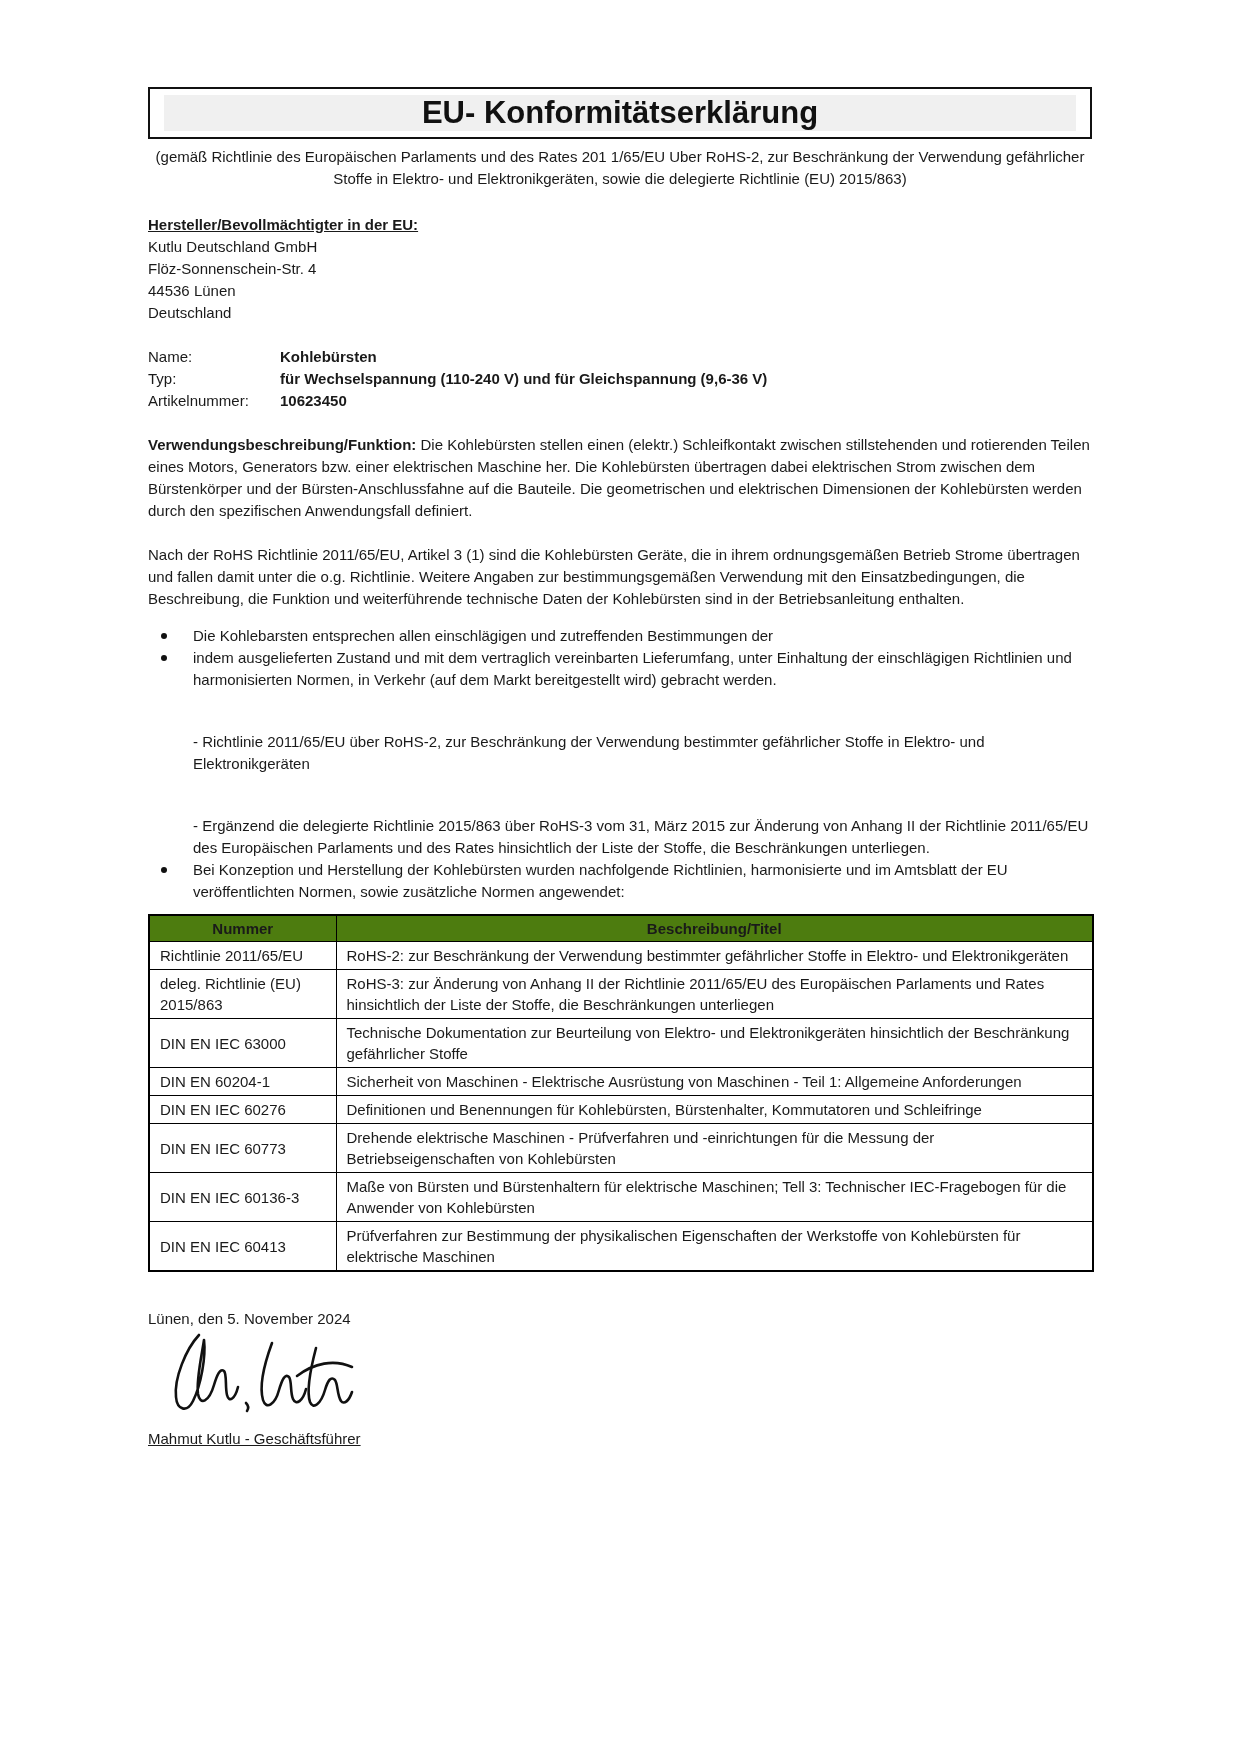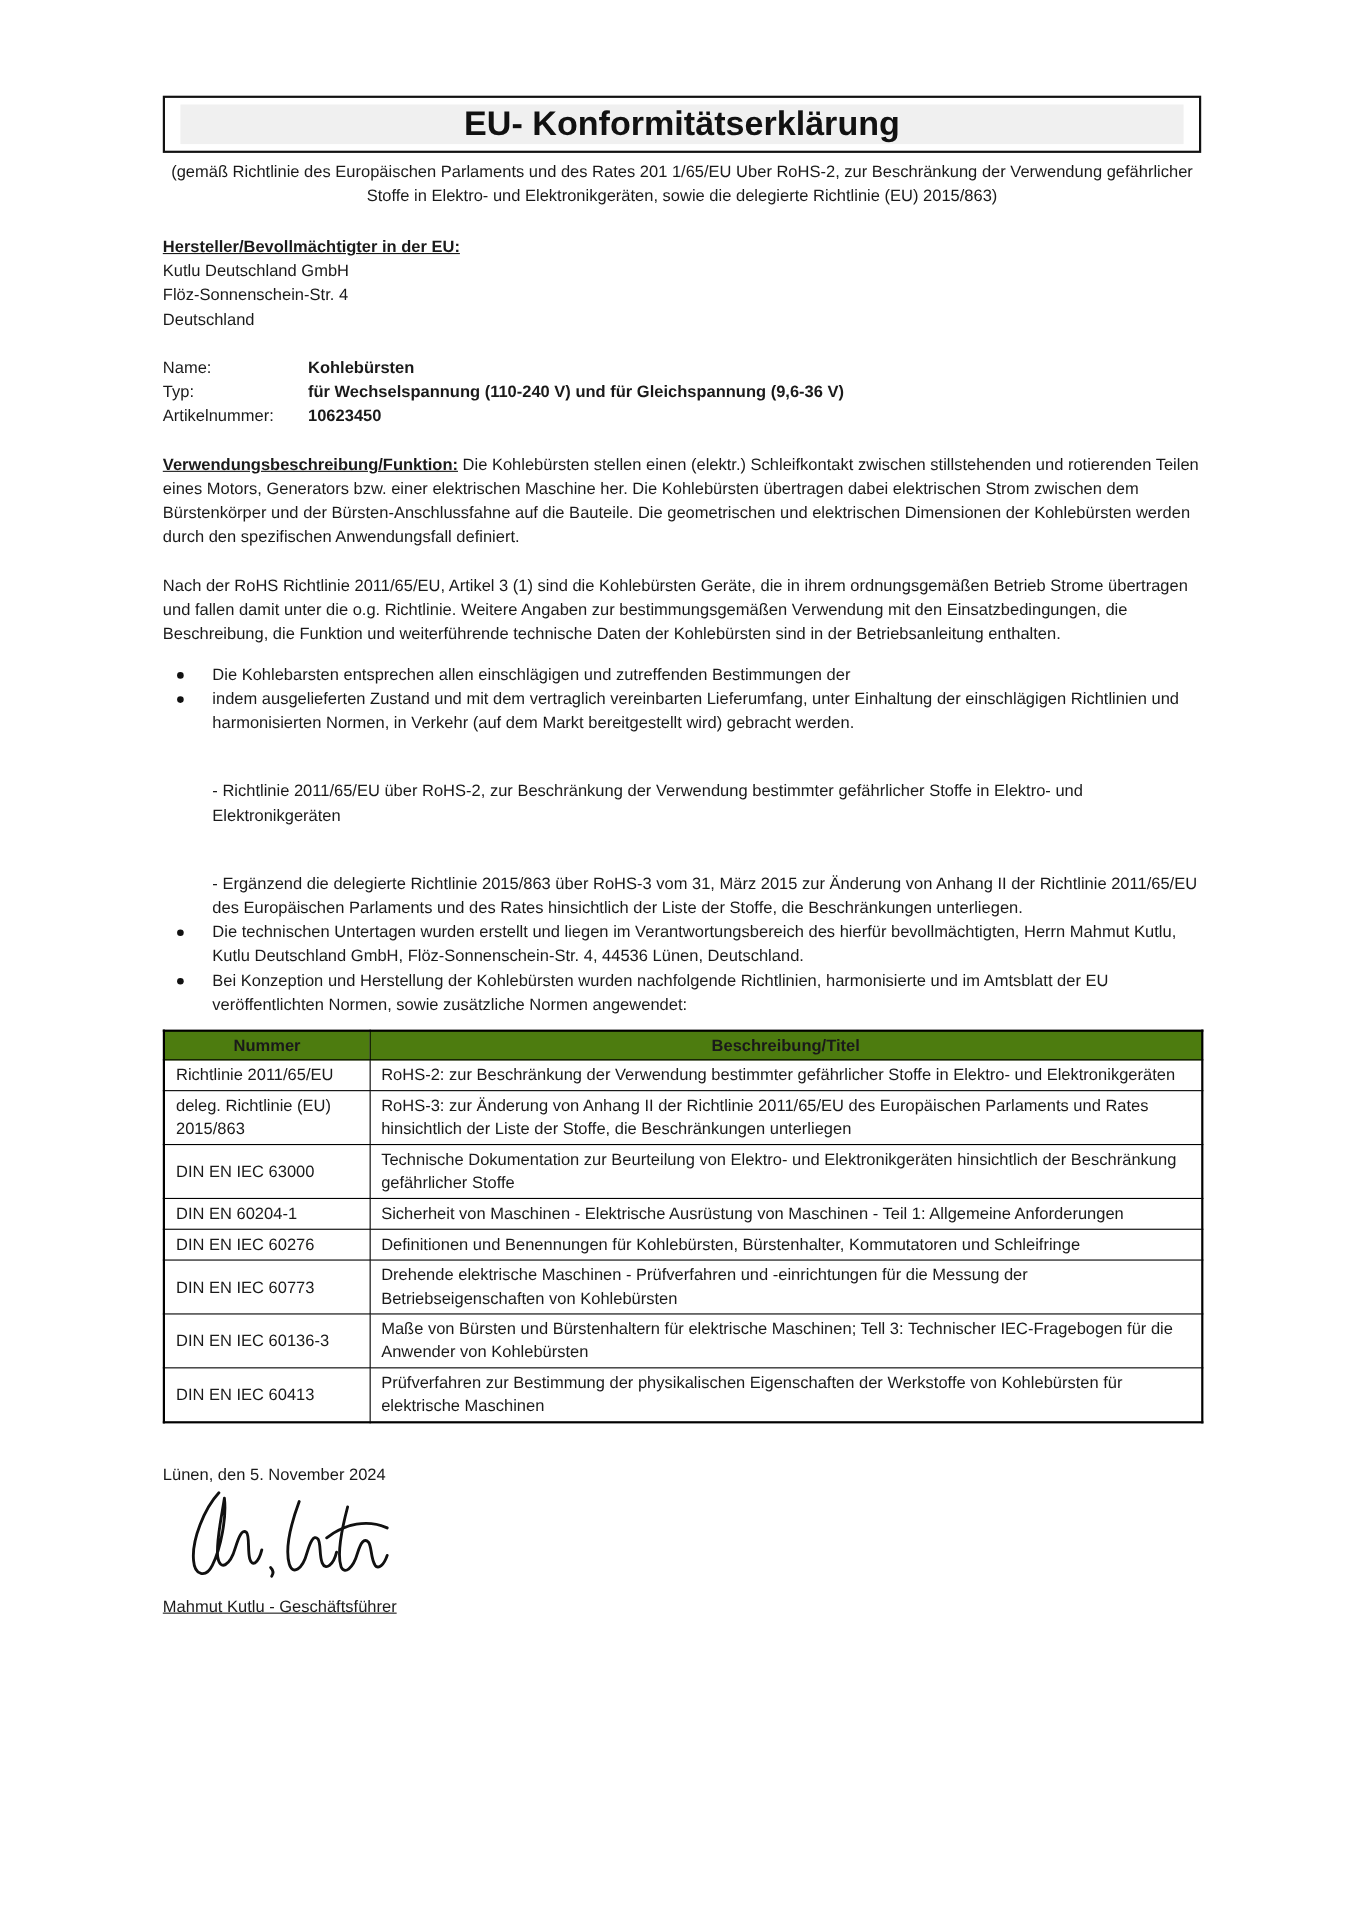--- a/index.html
+++ b/index.html
@@ -43,21 +43,21 @@
     margin-top:24px;
     font-weight:bold;
     text-decoration:underline;
   }
   .addr-line{margin:0;}
   .product-rows{margin-top:22px;}
   .product-row{display:flex;}
   .product-label{width:132px;flex:0 0 132px;}
   .product-value{flex:1;font-weight:bold;}
   .para{margin:22px 0 0 0;}
-  .para-lead{font-weight:bold;text-decoration:underline;}
+  .para-lead{font-weight:bold;}
   .bullets{margin-top:15px;}
   .bullet-item{
     position:relative;
     padding-left:45px;
     margin:0;
   }
   .bullet-item::before{
     content:"";
     position:absolute;
     left:13px;
@@ -107,20 +107,21 @@
 
     <div class="title-box">
       <div class="title-band">EU- Konformitätserklärung</div>
     </div>
 
     <div class="subtitle">(gemäß Richtlinie des Europäischen Parlaments und des Rates 201 1/65/EU Uber RoHS-2, zur Beschränkung der Verwendung gefährlicher Stoffe in Elektro- und Elektronikgeräten, sowie die delegierte Richtlinie (EU) 2015/863)</div>
 
     <div class="section-heading">Hersteller/Bevollmächtigter in der EU:</div>
     <p class="addr-line">Kutlu Deutschland GmbH</p>
     <p class="addr-line">Flöz-Sonnenschein-Str. 4</p>
+    <p class="addr-line">44536 Lünen</p>
     <p class="addr-line">Deutschland</p>
 
     <div class="product-rows">
       <div class="product-row">
         <span class="product-label">Name:</span>
         <span class="product-value">Kohlebürsten</span>
       </div>
       <div class="product-row">
         <span class="product-label">Typ:</span>
         <span class="product-value">für Wechselspannung (110-240 V) und für Gleichspannung (9,6-36 V)</span>
@@ -133,21 +134,20 @@
 
     <p class="para"><span class="para-lead">Verwendungsbeschreibung/Funktion:</span><span> Die Kohlebürsten stellen einen (elektr.) Schleifkontakt zwischen stillstehenden und rotierenden Teilen eines Motors, Generators bzw. einer elektrischen Maschine her. Die Kohlebürsten übertragen dabei elektrischen Strom zwischen dem Bürstenkörper und der Bürsten-Anschlussfahne auf die Bauteile. Die geometrischen und elektrischen Dimensionen der Kohlebürsten werden durch den spezifischen Anwendungsfall definiert.</span></p>
 
     <p class="para">Nach der RoHS Richtlinie 2011/65/EU, Artikel 3 (1) sind die Kohlebürsten Geräte, die in ihrem ordnungsgemäßen Betrieb Strome übertragen und fallen damit unter die o.g. Richtlinie. Weitere Angaben zur bestimmungsgemäßen Verwendung mit den Einsatzbedingungen, die Beschreibung, die Funktion und weiterführende technische Daten der Kohlebürsten sind in der Betriebsanleitung enthalten.</p>
 
     <div class="bullets">
       <div class="bullet-item">Die Kohlebarsten entsprechen allen einschlägigen und zutreffenden Bestimmungen der</div>
       <div class="bullet-item">indem ausgelieferten Zustand und mit dem vertraglich vereinbarten Lieferumfang, unter Einhaltung der einschlägigen Richtlinien und harmonisierten Normen, in Verkehr (auf dem Markt bereitgestellt wird) gebracht werden.</div>
       <div class="dash-item">- Richtlinie 2011/65/EU über RoHS-2, zur Beschränkung der Verwendung bestimmter gefährlicher Stoffe in Elektro- und Elektronikgeräten</div>
       <div class="dash-item">- Ergänzend die delegierte Richtlinie 2015/863 über RoHS-3 vom 31, März 2015 zur Änderung von Anhang II der Richtlinie 2011/65/EU des Europäischen Parlaments und des Rates hinsichtlich der Liste der Stoffe, die Beschränkungen unterliegen.</div>
-      <div class="bullet-item">Die technischen Untertagen wurden erstellt und liegen im Verantwortungsbereich des hierfür bevollmächtigten, Herrn Mahmut Kutlu, Kutlu Deutschland GmbH, Flöz-Sonnenschein-Str. 4, 44536 Lünen, Deutschland.</div>
       <div class="bullet-item">Bei Konzeption und Herstellung der Kohlebürsten wurden nachfolgende Richtlinien, harmonisierte und im Amtsblatt der EU veröffentlichten Normen, sowie zusätzliche Normen angewendet:</div>
     </div>
 
     <table class="norms">
       <colgroup>
           <col class="c-nummer">
           <col class="c-beschreibung">
         </colgroup>
       <thead>
         <tr>

